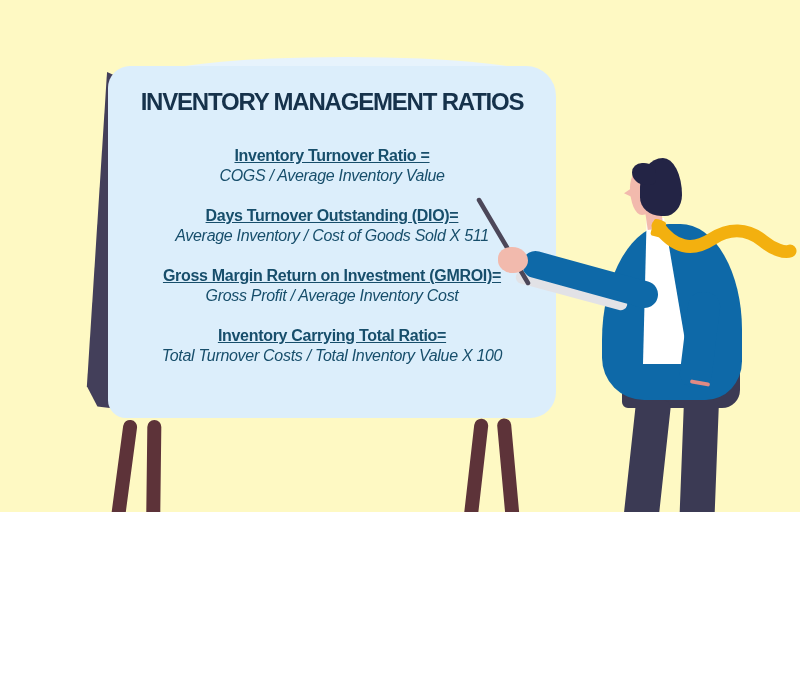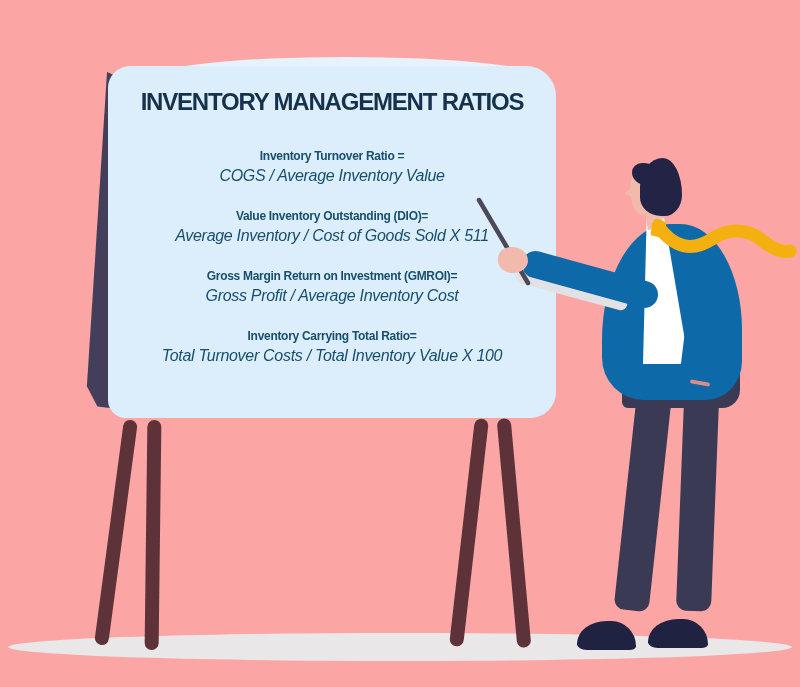--- a/index.html
+++ b/index.html
@@ -1,16 +1,16 @@
 <!DOCTYPE html>
 <html><head>
 <meta charset="utf-8">
 <style>
   html,body{margin:0;padding:0;background:#ffffff;}
-  .scene{position:relative;width:800px;height:687px;overflow:hidden;background:#fca5a5;
+  .scene{position:relative;width:800px;height:512px;overflow:hidden;background:#fef9c3;
          font-family:"Liberation Sans",sans-serif;}
   .abs{position:absolute;}
 
   
   .ground{left:8px;top:633px;width:784px;height:28px;background:#E9E7E8;border-radius:50%;z-index:1;}
 
   
   .board-halo{left:150px;top:57px;width:392px;height:42px;background:#E7F3FC;border-radius:50%;z-index:2;}
   .board-edge{left:84px;top:72px;width:48px;height:338px;background:#433F5A;z-index:3;
               clip-path:polygon(48% 0,64% 1%,96% 94%,88% 100%,28% 99%,6% 93%);}
@@ -19,21 +19,21 @@
   .leg-b{left:146px;top:420px;height:230px;transform:rotate(0.7deg);}
   .leg-c{left:462px;top:418px;height:229px;transform:rotate(6.5deg);}
   .leg-d{left:507px;top:418px;height:230px;transform:rotate(-5.2deg);}
   .board{left:108px;top:66px;width:448px;height:352px;background:#DCEEFB;
          border-radius:22px 30px 26px 18px;z-index:5;}
 
   
   .board-text{left:110px;top:88px;width:444px;text-align:center;z-index:6;}
   .board-title{font-size:24px;font-weight:bold;letter-spacing:-1.2px;color:#16324B;line-height:28px;margin:0 0 30px 0;}
   .formula-block{margin:0 0 20px 0;}
-  .formula-label{display:block;font-size:12px;font-weight:bold;letter-spacing:-0.3px;color:#174E6B;line-height:20px;}
+  .formula-label{display:block;font-size:16px;font-weight:bold;letter-spacing:-0.3px;color:#174E6B;line-height:20px;text-decoration:underline;}
   .formula-value{display:block;font-size:16px;font-style:italic;letter-spacing:-0.3px;color:#174E6B;line-height:20px;}
 
   
   .pants-waist{left:622px;top:356px;width:118px;height:52px;background:#3B3A54;border-radius:6px 16px 18px 6px;z-index:6;}
   .pants-leg{width:35px;height:213px;background:#3B3A54;border-radius:8px 8px 10px 10px;z-index:6;}
   .pants-leg-front{left:625px;top:398px;transform:rotate(6.2deg);}
   .pants-leg-back{left:680px;top:398px;transform:rotate(2.2deg);}
   .shoe{height:29px;background:#1F2240;z-index:6;
         border-radius:55% 45% 12% 18% / 85% 95% 14% 22%;}
   .shoe-front{left:577px;top:621px;width:59px;}
@@ -85,21 +85,21 @@
   <div class="abs board"></div>
 
   <div class="abs board-text">
     <h1 class="board-title">INVENTORY MANAGEMENT RATIOS</h1>
 
     <div class="formula-block">
       <span class="formula-label">Inventory Turnover Ratio =</span>
       <span class="formula-value">COGS / Average Inventory Value</span>
     </div>
     <div class="formula-block">
-      <span class="formula-label">Value Inventory Outstanding (DIO)=</span>
+      <span class="formula-label">Days Turnover Outstanding (DIO)=</span>
       <span class="formula-value">Average Inventory / Cost of Goods Sold X 511</span>
     </div>
     <div class="formula-block">
       <span class="formula-label">Gross Margin Return on Investment (GMROI)=</span>
       <span class="formula-value">Gross Profit / Average Inventory Cost</span>
     </div>
     <div class="formula-block">
       <span class="formula-label">Inventory Carrying Total Ratio=</span>
       <span class="formula-value">Total Turnover Costs / Total Inventory Value X 100</span>
     </div>

